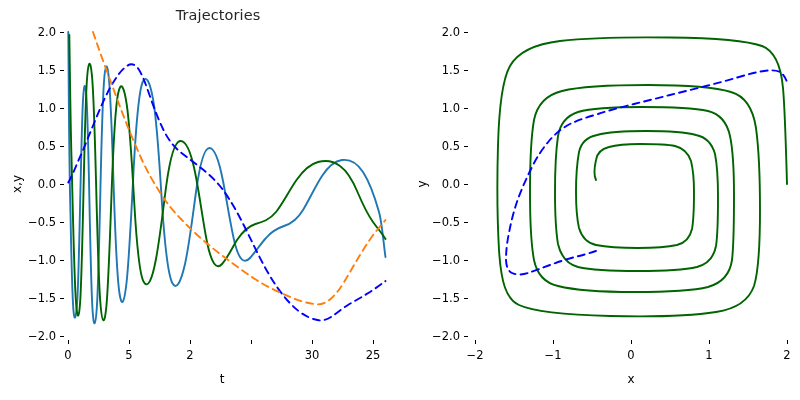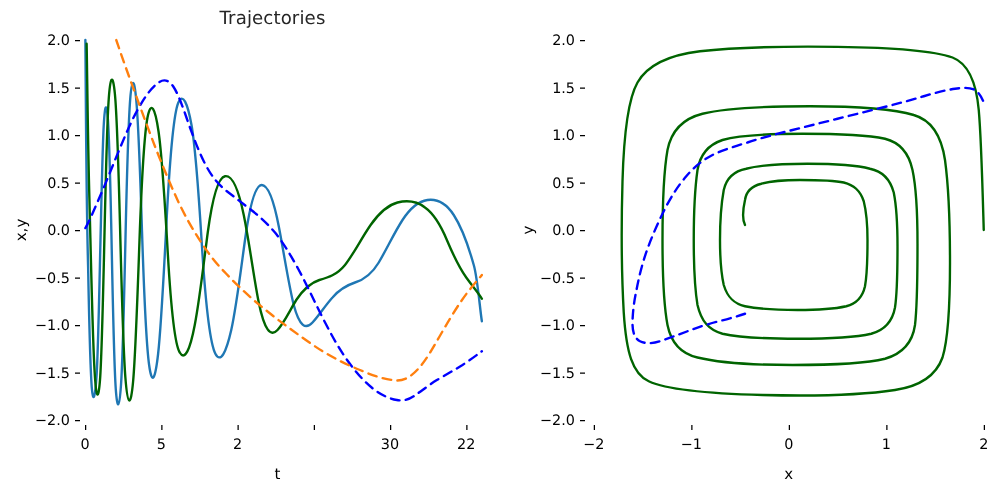--- a/index.html
+++ b/index.html
@@ -55,21 +55,21 @@
     <div class="tick x" style="left:190px;top:340px;"></div>
     <div class="tick x" style="left:251px;top:340px;"></div>
     <div class="tick x" style="left:312px;top:340px;"></div>
     <div class="tick x" style="left:373px;top:340px;"></div>
 
     <div class="tick-label xlab-t" style="left:68px;top:348px;">0</div>
     <div class="tick-label xlab-t" style="left:129px;top:348px;">5</div>
     <div class="tick-label xlab-t" style="left:190px;top:348px;">2</div>
     <div class="tick-label xlab-t" style="left:251px;top:360px;margin-top:46px;">15</div>
     <div class="tick-label xlab-t" style="left:312px;top:348px;">30</div>
-    <div class="tick-label xlab-t" style="left:373px;top:348px;">22</div>
+    <div class="tick-label xlab-t" style="left:373px;top:348px;">25</div>
 
     <div class="axis-title x" style="left:222px;top:372px;">t</div>
     <div class="axis-title y" style="left:-3px;top:177px;width:40px;text-align:center;transform:rotate(-90deg);">x,y</div>
 
     <svg class="svgwrap" width="400" height="400">
       <g fill="none" stroke-linecap="round" stroke-linejoin="round">
 
         <path stroke="#1f77b4" stroke-width="1.9" d="M68.3,32 C68.8,90 69.0,160 70.5,214
              C71.3,255 72.0,293 73.5,311
              C74.5,322 76.0,320 77.3,300

